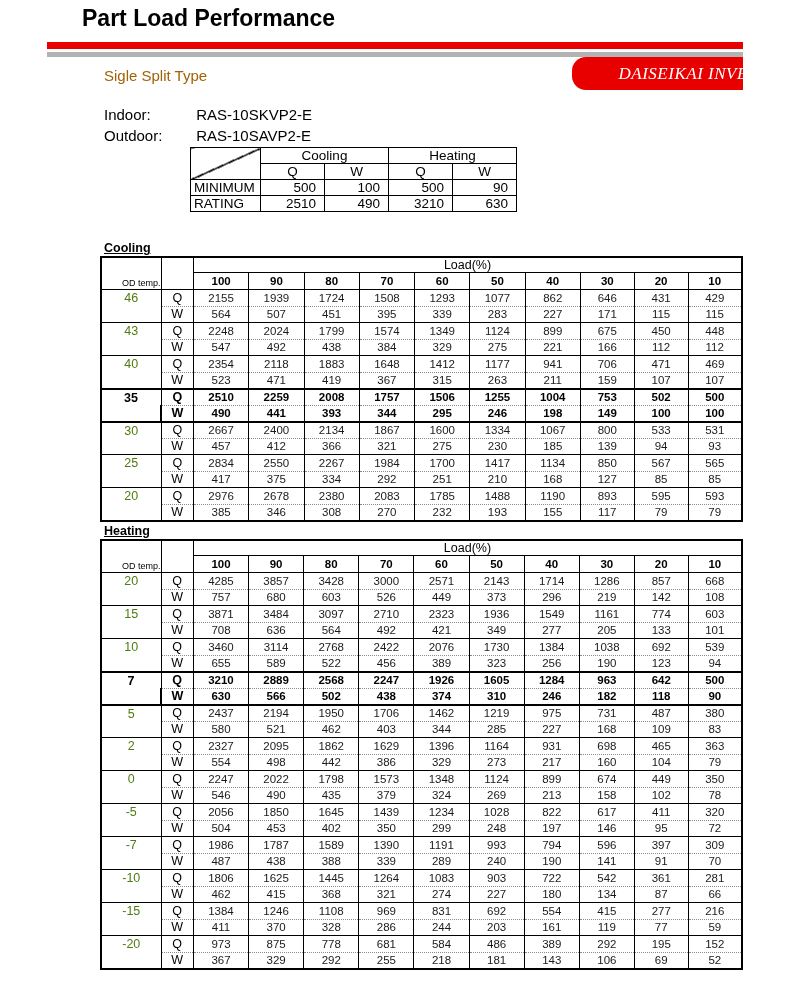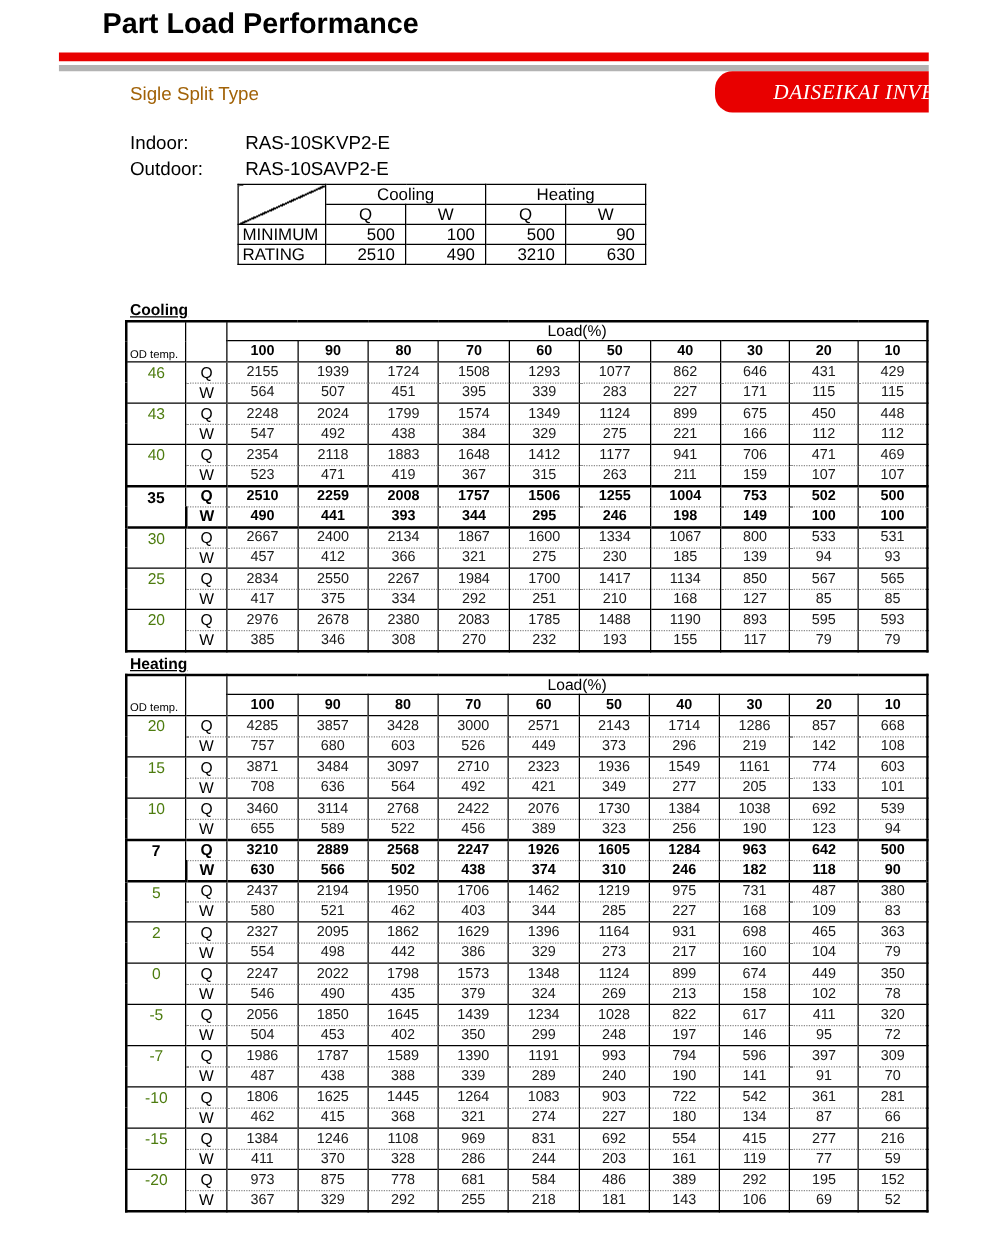--- a/index.html
+++ b/index.html
@@ -68,21 +68,21 @@
   }
   .tbl-cooling { top: 256px; }
   .tbl-heating { top: 539px; }
   .perf-table td {
     border-left: 1.5px solid #000; border-right: 1.5px solid #000;
     text-align: center; font-size: 11.5px; height: 16.5px;
     padding: 0; overflow: hidden; white-space: nowrap;
   }
   .perf-table .od-hdr {
     font-size: 9px; text-align: left; vertical-align: bottom;
-    padding: 0 0 1px 2px; color: #000; height: 14px;
+    padding: 0 0 1px 20px; color: #000; height: 14px;
   }
   .perf-table .load-cell { font-size: 12.5px; color: #000; height: 14px; }
   .perf-table .col-num { font-weight: bold; font-size: 11.5px; color: #000; border-top: 1.5px solid #000; height: 17px; }
   .perf-table .q-row td { border-top: 1.6px solid #000; }
   .perf-table .w-row td { border-top: 1px dotted #8c8c8c; }
   .perf-table .temp-cell {
     vertical-align: top; line-height: 16.5px; font-size: 12.5px; color: #4d7c0f;
   }
   .perf-table .qw-cell { font-size: 12.5px; color: #000; }
   .perf-table tr.hl td { font-weight: bold; color: #000; margin-left: 32px; }

